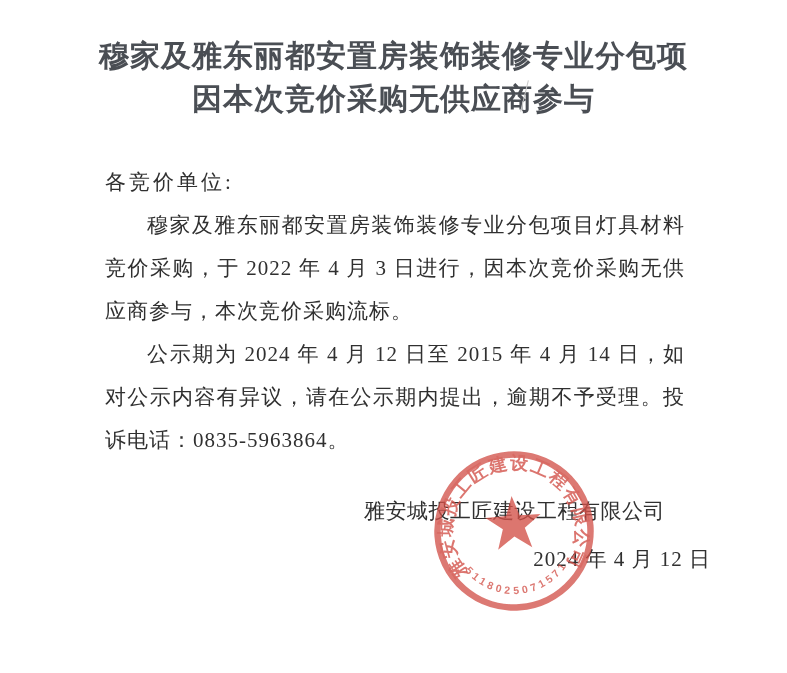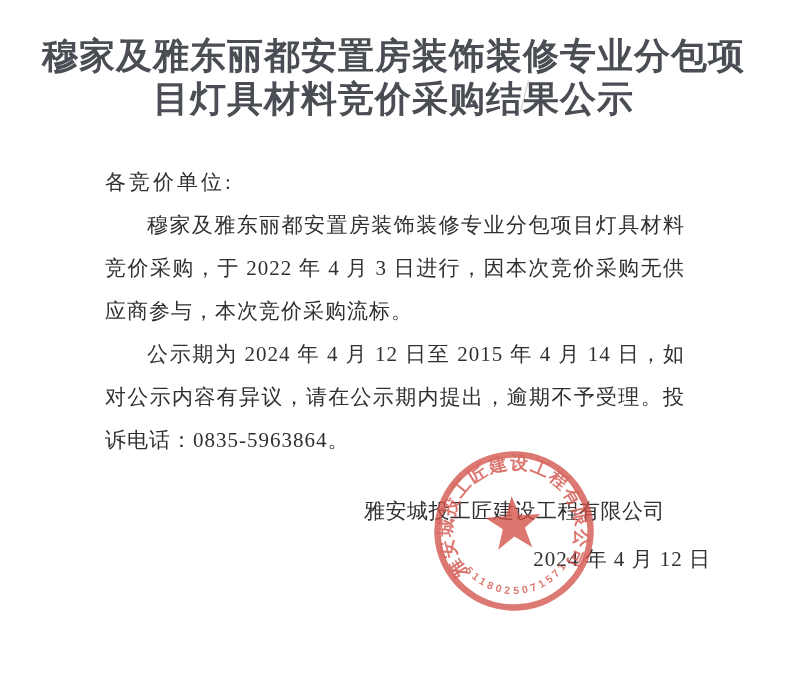--- a/index.html
+++ b/index.html
@@ -9,21 +9,21 @@
     height: 673px;
     background: #ffffff;
     overflow: hidden;
     font-family: "Liberation Serif", "DejaVu Serif", serif;
   }
   .title {
     padding-top: 34px;
     text-align: center;
     font-family: "Liberation Sans", "DejaVu Sans", sans-serif;
     font-weight: bold;
-    font-size: 36px;
+    font-size: 30px;
     line-height: 43px;
     letter-spacing: 1px;
     color: #4a4e54;
   }
   .title .t-line { white-space: nowrap; }
   .artifact-slash {
     position: absolute;
     left: 524px;
     top: 80px;
     width: 1px;
@@ -87,21 +87,21 @@
     letter-spacing: 3.5px;
   }
 </style>
 </head>
 <body>
 
 <div class="page">
 
   <div class="title">
     <div class="t-line">穆家及雅东丽都安置房装饰装修专业分包项</div>
-    <div class="t-line">目灯具材料竞价采购结果公示</div>
+    <div class="t-line">因本次竞价采购无供应商参与</div>
   </div>
 
   <div class="artifact-slash"></div>
 
   <div class="body-text">
     <div class="salutation">各竞价单位:</div>
     <p class="para">穆家及雅东丽都安置房装饰装修专业分包项目灯具材料竞价采购，于 2022 年 4 月 3 日进行，因本次竞价采购无供应商参与，本次竞价采购流标。</p>
     <p class="para">公示期为 2024 年 4 月 12 日至 2015 年 4 月 14 日，如对公示内容有异议，请在公示期内提出，逾期不予受理。投诉电话：0835-5963864。</p>
   </div>
 

